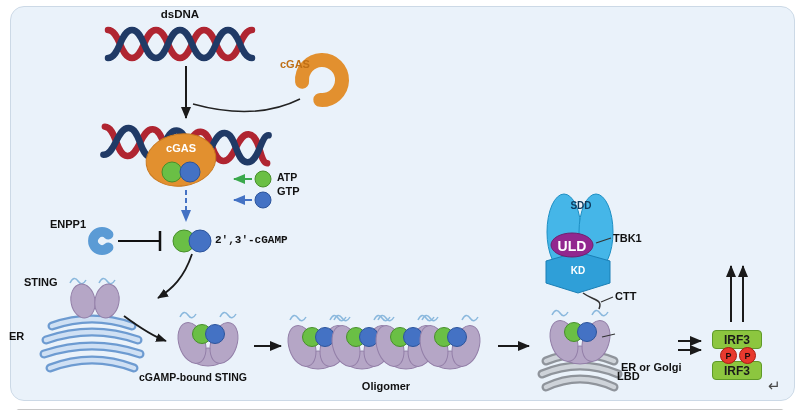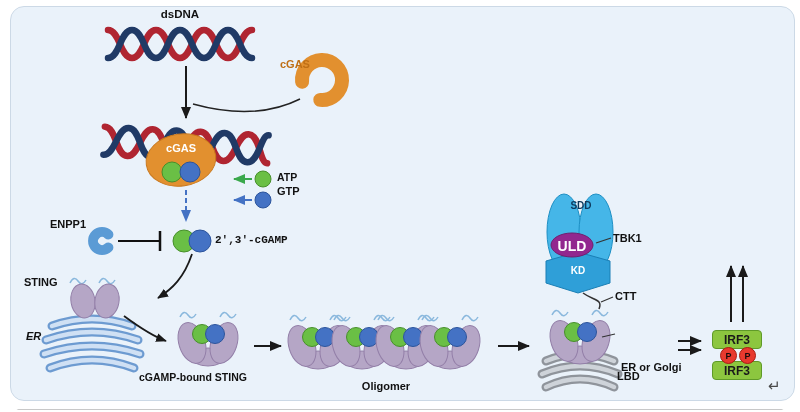--- a/index.html
+++ b/index.html
@@ -175,21 +175,21 @@
   <div class="lbl" style="left:277px;top:172px;font-size:10.5px;text-align:center;">ATP</div>
 
   <div class="lbl" style="left:277px;top:185px;font-size:11px;">GTP</div>
 
   <div class="lbl" style="left:50px;top:218px;">ENPP1</div>
 
   <div class="lbl" style="left:215px;top:234px;font-family:Liberation Mono, monospace;">2',3'-cGAMP</div>
 
   <div class="lbl" style="left:24px;top:276px;">STING</div>
 
-  <div class="lbl" style="left:26px;top:330px;font-style:italic;">ER</div>
+  <div class="lbl" style="left:9px;top:330px;">ER</div>
 
   <div class="lbl center" style="left:130px;top:372px;width:126px;font-size:10.5px;">cGAMP-bound STING</div>
 
   <div class="lbl center" style="left:346px;top:380px;width:80px;">Oligomer</div>
 
   <div class="lbl center" style="left:559px;top:200px;width:44px;font-size:10px;color:#0d3a5e;">SDD</div>
 
   <div class="lbl center" style="left:551px;top:239px;width:42px;font-size:14px;color:#fff;">ULD</div>
 
   <div class="lbl center" style="left:561px;top:265px;width:34px;font-size:10px;color:#fff;">KD</div>

